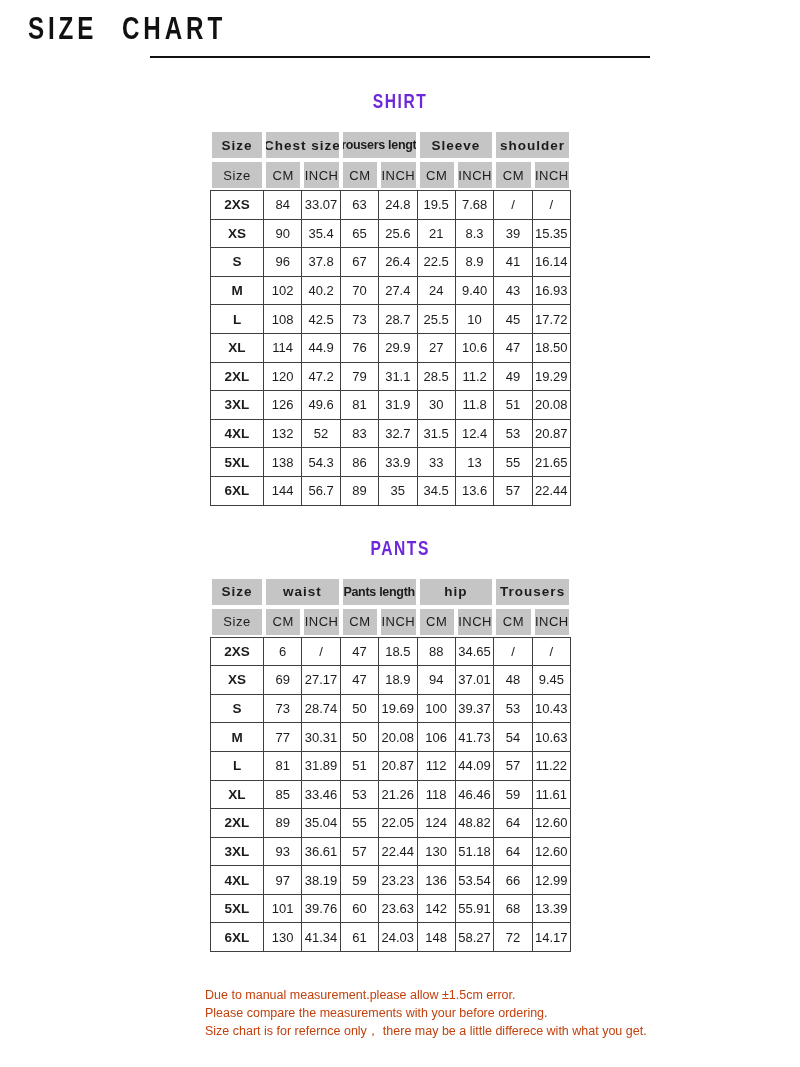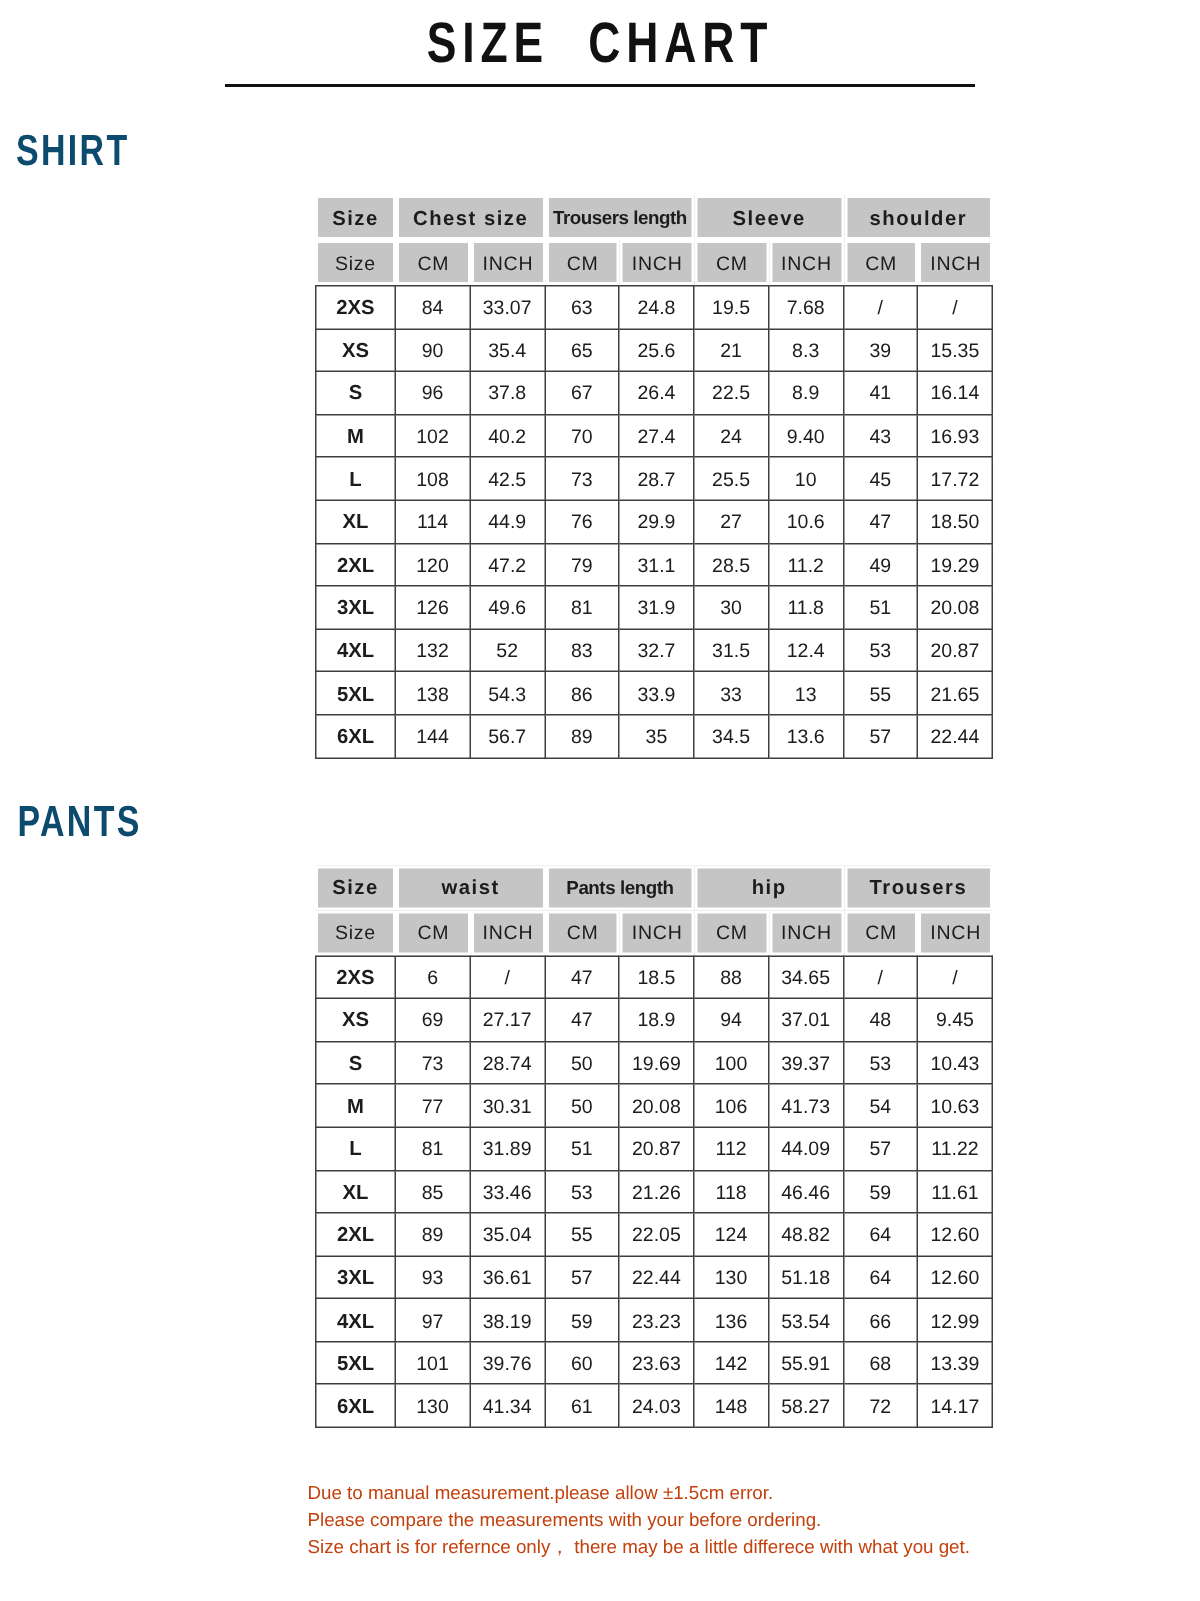--- a/index.html
+++ b/index.html
@@ -12,22 +12,21 @@
     font-family: "Liberation Sans", sans-serif;
     color: var(--text-color, #1c1c1c);
   }
   .page {
     width: 800px;
     height: 1067px;
     position: relative;
   }
   h1.page-title {
     margin: 12px 0 0 0;
-    text-align: center;
-    font-size: 38px;
+    font-size: 31px;
     line-height: 34px;
     font-weight: 700;
     color: #111;
   }
   .cond {
     display: inline-block;
     transform: scaleX(0.78);
     transform-origin: center;
     letter-spacing: 5px;
     word-spacing: 18px;
@@ -35,33 +34,34 @@
   }
   .rule {
     width: 500px;
     height: 0;
     border: none;
     border-top: 2px solid #111;
     margin: 10px auto 0 auto;
   }
   h2.section-title {
     margin: 27px 0 0 0;
-    font-size: 29px;
+    text-align: center;
+    font-size: 20px;
     line-height: 30px;
     font-weight: 700;
-    color: #0c4a6e;
+    color: #6d28d9;
   }
   h2.section-title .cond { letter-spacing: 2px; }
   h2.shirt-title { margin-top: 28px; }
   h2.pants-title { }
 
   .size-table {
     display: grid;
     grid-template-columns: 54px repeat(8, 1fr);
-    width: 452px;
+    width: 361px;
     margin: 14px 0 0 210px;
     background: #ffffff;
   }
   .gh, .sh {
     background: var(--header-bg, #c5c5c5);
     border: 2px solid #ffffff;
     display: flex;
     align-items: center;
     justify-content: center;
     height: 26px;

